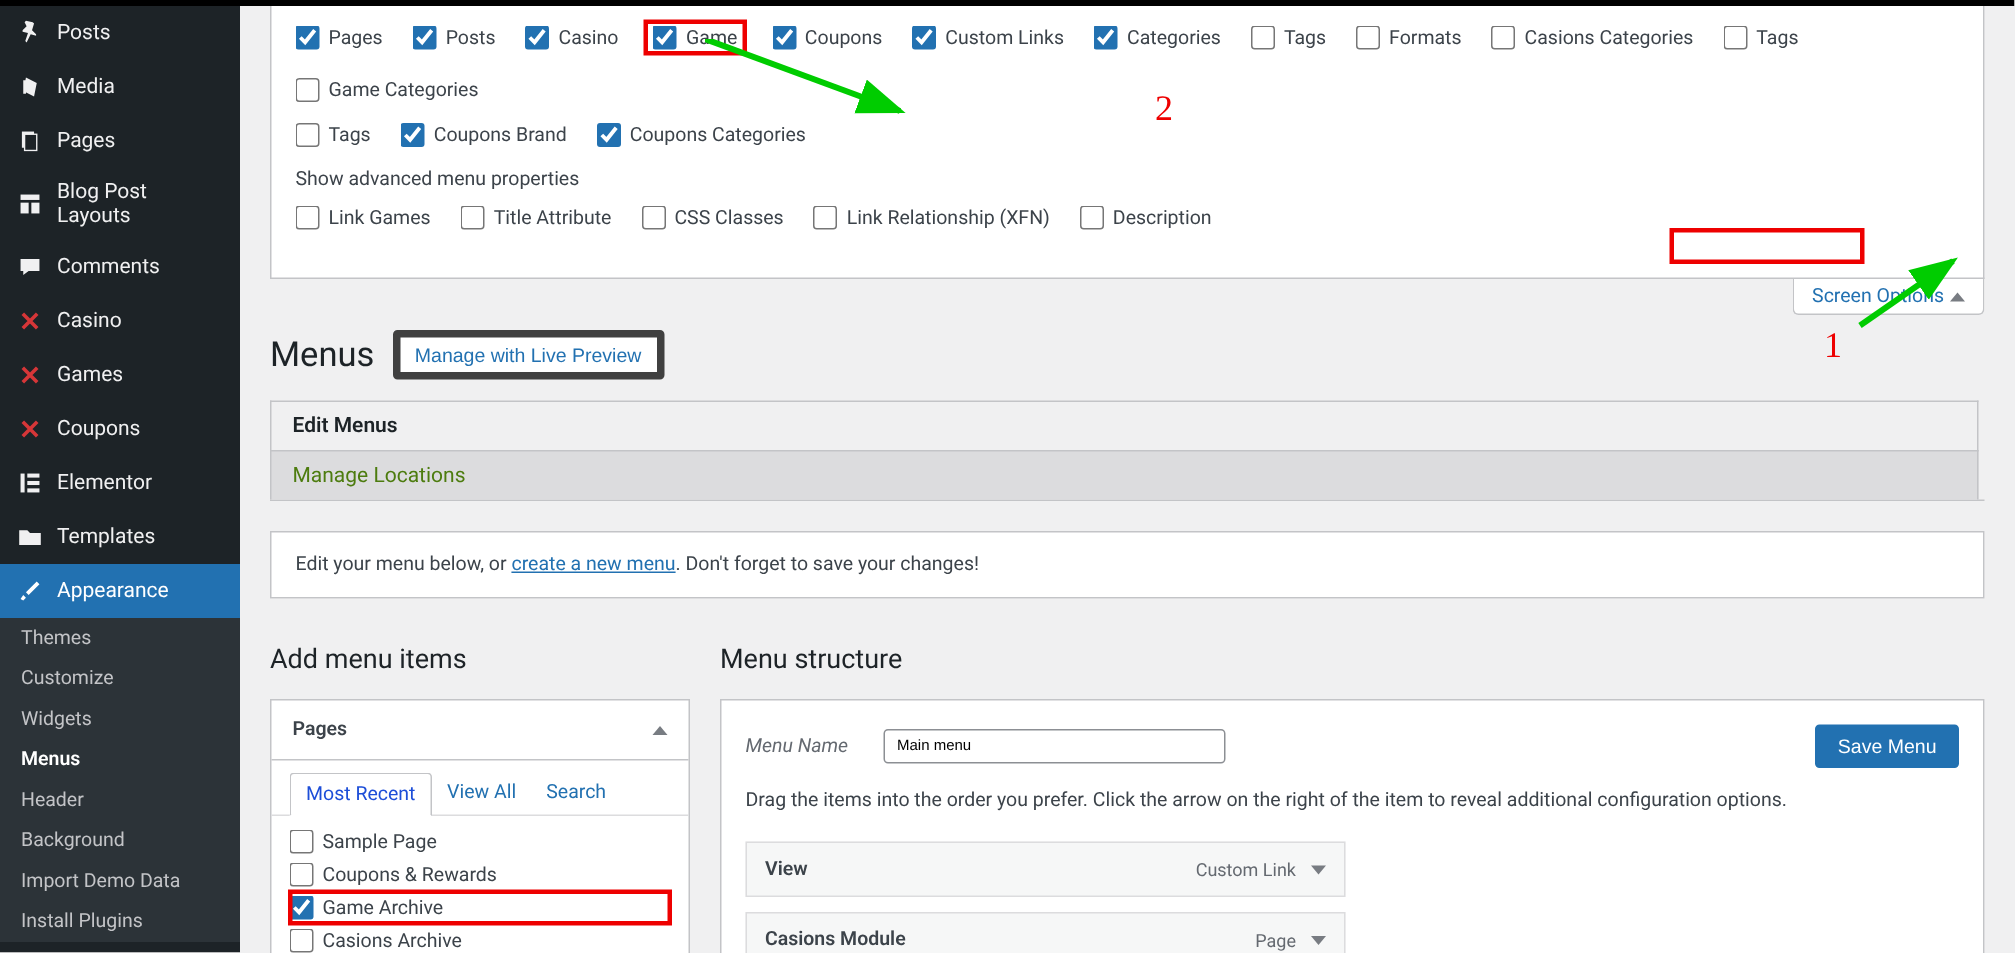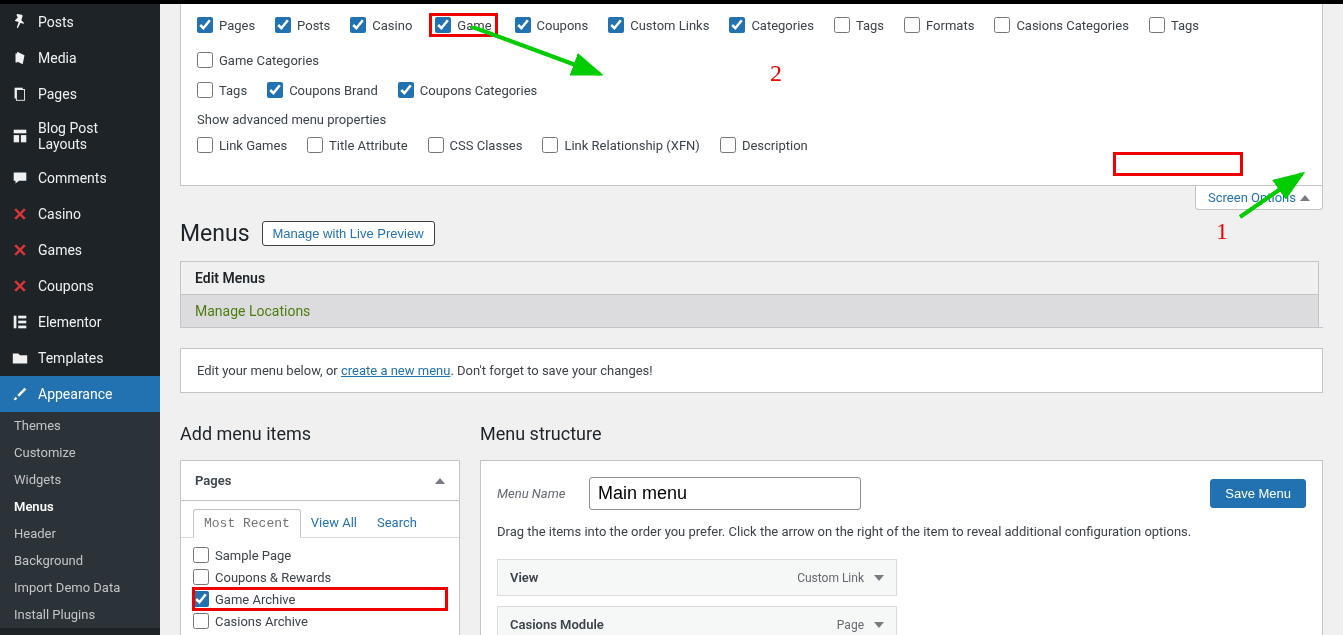--- a/index.html
+++ b/index.html
@@ -29,21 +29,21 @@
 .chk input { width: 16px; height: 16px; margin: 0; accent-color: #2271b1; }
 .adv-label { font-size: 13px; color: #3c434a; margin: 12px 0 10px; }
 
 
 .screen-tab-wrap { display: flex; justify-content: flex-end; padding-right: 20px; }
 .screen-tab { background: #fff; border: 1px solid #c3c4c7; border-top: none; border-radius: 0 0 4px 4px; padding: 4px 12px; font-size: 13px; color: #2271b1; cursor: pointer; display: inline-flex; align-items: center; gap: 4px; }
 
 
 .heading-row { display: flex; align-items: center; gap: 12px; padding: 10px 20px 14px; }
 .heading-row h1 { font-size: 23px; font-weight: 400; color: #1d2327; }
-.btn-outline { border: 1px solid #404040; color: #2271b1; background: #fff; padding: 4px 10px; border-radius: 3px; font-size: 13px; cursor: pointer; }
+.btn-outline { border: 5px solid #404040; color: #2271b1; background: #fff; padding: 4px 10px; border-radius: 3px; font-size: 13px; cursor: pointer; }
 
 
 .tabs { margin: 0 20px; border-bottom: 1px solid #c3c4c7; display: flex; flex-direction: column; }
 .tab { padding: 8px 14px; border: 1px solid #c3c4c7; border-bottom: none; background: #dcdcde; color: #4d7c0f; margin-right: 4px; cursor: pointer; font-size: 14px; }
 .tab.active { background: #f0f0f1; border-bottom: 1px solid #f0f0f1; margin-bottom: -1px; color: #1d2327; font-weight: 600; }
 
 
 .notice { margin: 20px 20px 0; background: #fff; border: 1px solid #c3c4c7; padding: 14px 16px; font-size: 13px; color: #3c434a; }
 .notice a { color: #2271b1; text-decoration: underline; }
 
@@ -52,34 +52,34 @@
 .col-left { width: 280px; flex-shrink: 0; }
 .col-right { flex: 1; }
 .col-title { font-size: 18px; font-weight: 400; color: #1d2327; margin-bottom: 16px; }
 
 
 .accordion { border: 1px solid #c3c4c7; background: #fff; }
 .acc-head { padding: 12px 14px; font-weight: 600; display: flex; justify-content: space-between; align-items: center; cursor: pointer; border-bottom: 1px solid #c3c4c7; }
 .acc-body { padding: 0 0 12px; }
 .inner-tabs { display: flex; border-bottom: 1px solid #dcdcde; padding: 8px 12px 0; gap: 0; }
 .inner-tab { padding: 6px 10px; font-size: 13px; cursor: pointer; color: #2271b1; }
-.inner-tab.active { border: 1px solid #c3c4c7; border-bottom: 1px solid #fff; margin-bottom: -1px; color: #737373; border-radius: 3px 3px 0 0; background: #fff; font-family: Liberation Mono, monospace; }
+.inner-tab.active { border: 1px solid #c3c4c7; border-bottom: 1px solid #fff; margin-bottom: -1px; color: #1d4ed8; border-radius: 3px 3px 0 0; background: #fff; }
 .page-list { max-height: 190px; overflow-y: auto; padding: 6px 12px; }
 .page-list::-webkit-scrollbar { width: 14px; }
 .page-list::-webkit-scrollbar-track { background: #f0f0f1; }
 .page-list::-webkit-scrollbar-thumb { background: #c3c4c7; border: 2px solid #f0f0f1; border-radius: 7px; }
 .page-item { display: flex; align-items: center; gap: 6px; padding: 3px 0; font-size: 13px; }
 .page-item input { width: 16px; height: 16px; margin: 0; accent-color: #2271b1; }
 .page-item.indent { padding-left: 20px; }
 
 
 .menu-frame { border: 1px solid #c3c4c7; background: #fff; padding: 16px; }
 .name-row { display: flex; align-items: center; gap: 12px; margin-bottom: 14px; }
 .name-row label { font-style: italic; color: #646970; font-size: 13px; min-width: 80px; }
-.name-row input { padding: 5px 8px; border: 1px solid #8c8f94; border-radius: 3px; font-size: 18px; width: 272px; }
+.name-row input { padding: 5px 8px; border: 1px solid #8c8f94; border-radius: 3px; font-size: 10px; width: 228px; }
 .btn-primary { background: #2271b1; color: #fff; border: 1px solid #2271b1; padding: 6px 14px; border-radius: 3px; font-size: 13px; cursor: pointer; margin-left: auto; }
 .hint { font-size: 13px; color: #3c434a; margin: 14px 0 20px; }
 
 .menu-items { display: flex; flex-direction: column; gap: 10px; }
 .menu-item-bar { border: 1px solid #dcdcde; background: #f6f7f7; display: flex; align-items: center; padding: 10px 12px; width: 400px; cursor: move; }
 .menu-item-bar.sub { margin-left: 36px; }
 .menu-item-bar .title { font-weight: 600; font-size: 13px; }
 .menu-item-bar .subtag { font-style: italic; color: #646970; font-size: 12px; margin-left: 4px; }
 .menu-item-bar .type { margin-left: auto; color: #646970; font-size: 12px; display: flex; align-items: center; gap: 10px; }
 .caret-down { width: 0; height: 0; border-left: 5px solid transparent; border-right: 5px solid transparent; border-top: 6px solid #787c82; }

